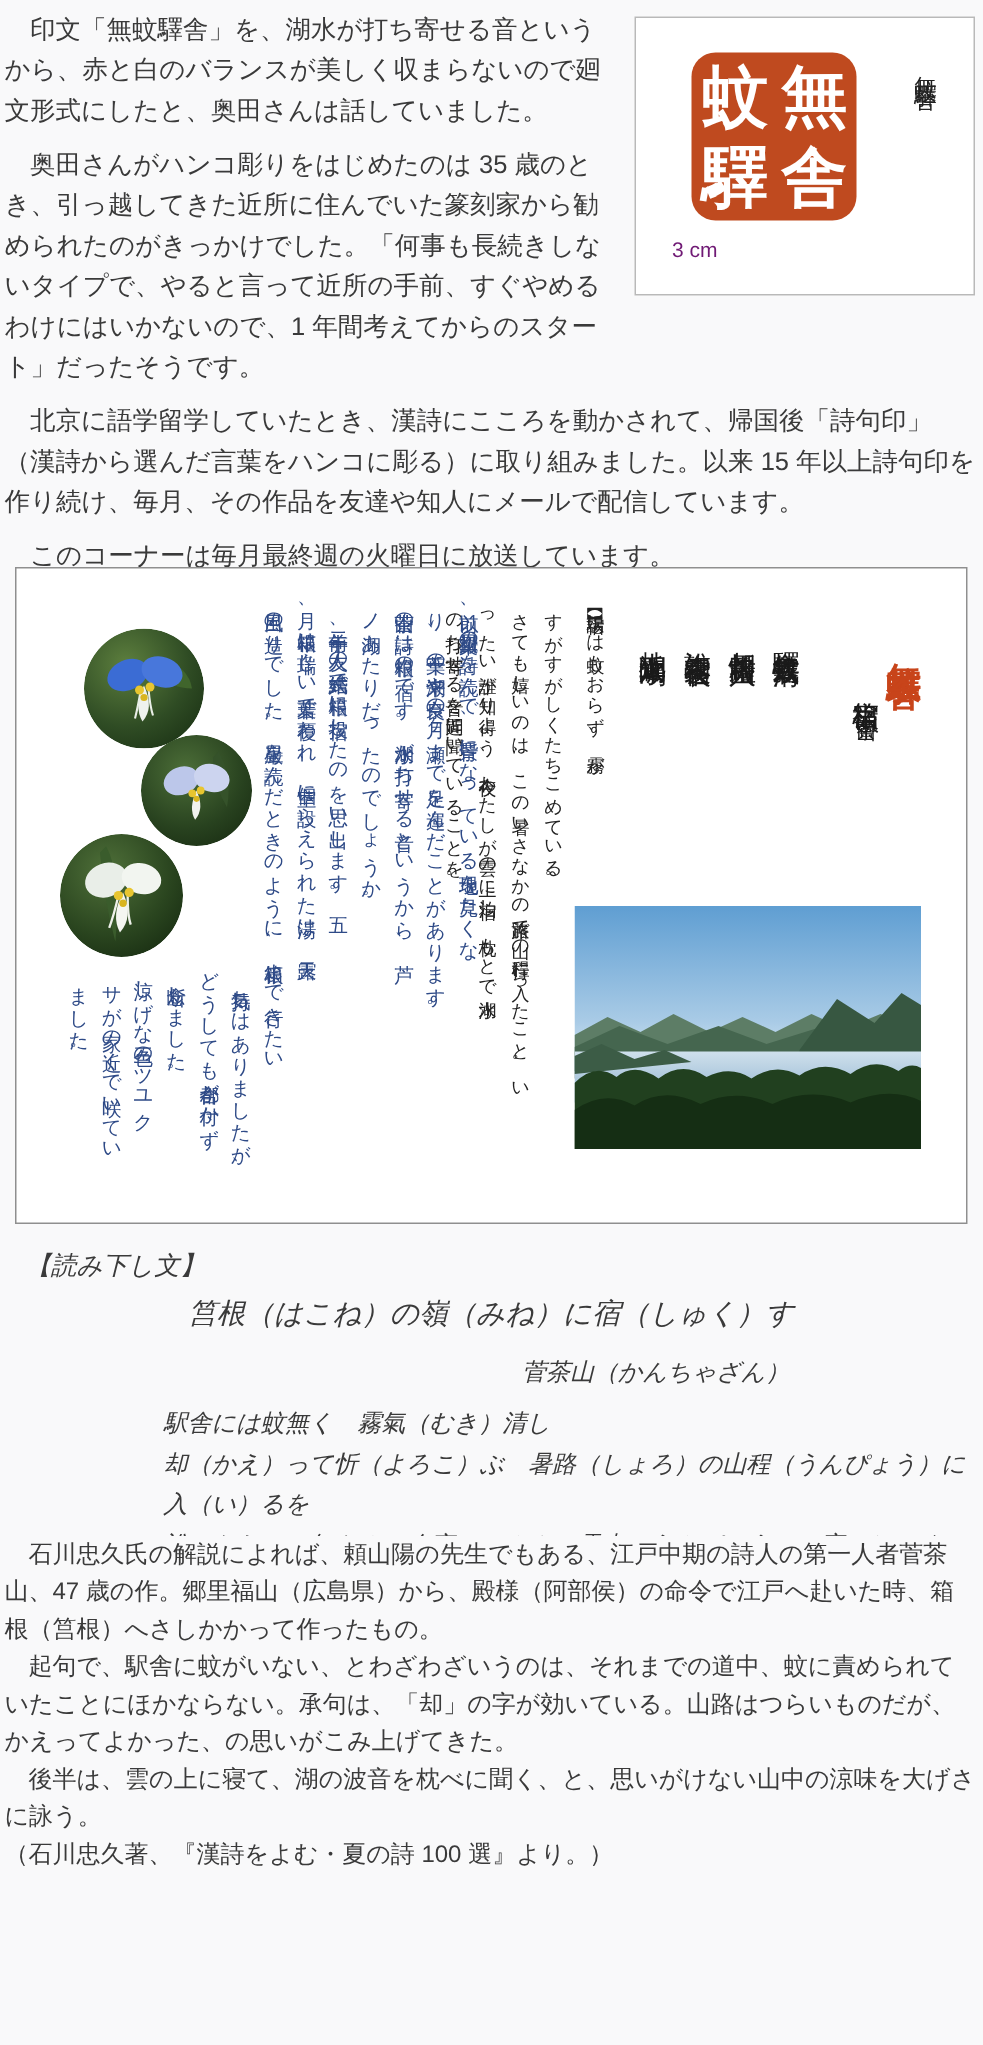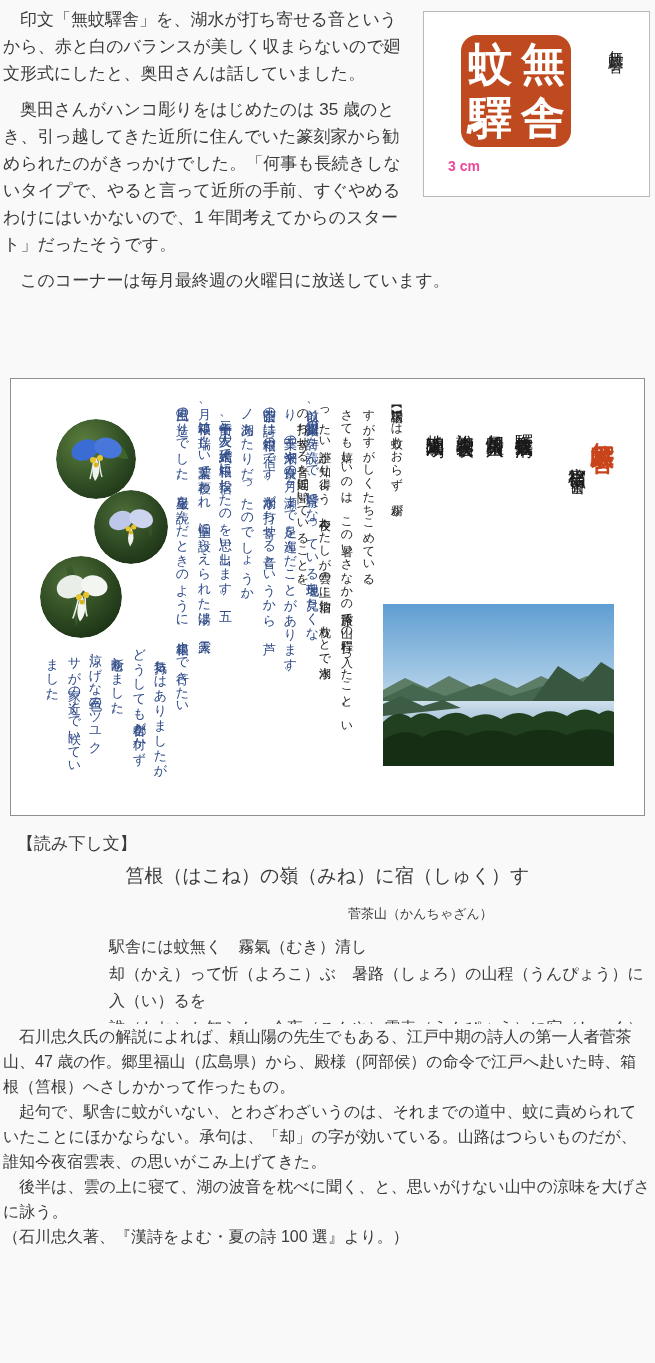--- a/index.html
+++ b/index.html
@@ -18,21 +18,21 @@
     float:right;width:225px;height:184px;
     background:#fff;border:1px solid #b9b9b9;
     margin:5px 2px 10px 14px;position:relative;
   }
   .seal-stamp{position:absolute;left:36px;top:22px;}
   .seal-label{
     position:absolute;right:24px;top:26px;
     writing-mode:vertical-rl;font-family:"Liberation Serif",serif;
     font-size:15px;color:#222;letter-spacing:3px;
   }
-  .seal-size{position:absolute;left:24px;top:146px;font-size:14px;color:#ec4899;font-weight:bold;}
+  .seal-size{position:absolute;left:24px;top:146px;font-size:14px;color:#701a75;}
   .top-section p{margin:0 0 9px 0;font-size:17px;line-height:27px;text-indent:1em;}
 
   
   .panel{
     position:relative;width:633px;height:436px;
     margin:0 0 0 7px;background:#fff;border:1px solid #8f8f8f;
   }
   .v{position:absolute;writing-mode:vertical-rl;line-height:1;white-space:pre;}
   .panel-title{font-family:"Liberation Serif",serif;font-size:23px;letter-spacing:3px;font-weight:bold;}
   .poem-col{font-family:"Liberation Serif",serif;font-size:18px;letter-spacing:1px;color:#1a1a1a;}
@@ -40,24 +40,24 @@
   .trans-col{font-family:"Liberation Serif",serif;font-size:12px;color:#222;}
   .comm-col{font-family:"Liberation Serif",serif;font-size:13px;color:#2e4a87;}
   .flower{position:absolute;border-radius:50%;overflow:hidden;}
   .lake-photo{position:absolute;left:372px;top:225px;width:231px;height:162px;}
   .photo-caption{
     position:absolute;left:372px;top:393px;width:255px;
     font-family:"Liberation Serif",serif;font-size:10px;color:#444;letter-spacing:0.5px;
   }
 
   
-  .yomi{margin-top:16px;height:192px;overflow:hidden;}
+  .yomi{margin-top:16px;height:192px;overflow:hidden;font-style:italic;}
   .yomi-heading{font-size:17px;margin:0 0 8px 14px;}
   .yomi-title{font-size:19px;text-align:center;margin:0 0 16px 0;}
-  .yomi-author{font-size:13px;margin:0 0 10px 345px;}
+  .yomi-author{font-size:16px;margin:0 0 10px 345px;}
   .yomi-line{font-size:16px;line-height:27px;margin:0 0 0 70px;padding-left:36px;}
 
   
   .kaisetsu{font-size:16px;line-height:25px;}
   .kaisetsu p{margin:0;text-indent:1em;}
   .kaisetsu p.noindent{text-indent:0;}
 </style>
 </head>
 <body>
 
@@ -74,20 +74,21 @@
             <text x="30" y="99">驛</text>
             <text x="83" y="99">舎</text>
           </g>
         </svg>
       </div>
       <div class="seal-label">無蚊驛舎</div>
       <div class="seal-size">3 cm</div>
     </div>
     <p>印文「無蚊驛舎」を、湖水が打ち寄せる音というから、赤と白のバランスが美しく収まらないので廻文形式にしたと、奥田さんは話していました。</p>
     <p>奥田さんがハンコ彫りをはじめたのは 35 歳のとき、引っ越してきた近所に住んでいた篆刻家から勧められたのがきっかけでした。「何事も長続きしないタイプで、やると言って近所の手前、すぐやめるわけにはいかないので、1 年間考えてからのスタート」だったそうです。</p>
+    <p>北京に語学留学していたとき、漢詩にこころを動かされて、帰国後「詩句印」（漢詩から選んだ言葉をハンコに彫る）に取り組みました。以来 15 年以上詩句印を作り続け、毎月、その作品を友達や知人にメールで配信しています。</p>
     <p>このコーナーは毎月最終週の火曜日に放送しています。</p>
   </div>
 
   <div class="panel">
 
     <div class="v panel-title" style="left:580px;top:44px;color:#c8441a;">無蚊驛舎</div>
 
     <div class="v poem-col" style="left:539px;top:41px;">
       <span>宿筥根嶺</span><span class="poem-author">菅茶山</span>
     </div>
@@ -209,18 +210,18 @@
     <div class="yomi-title">筥根（はこね）の嶺（みね）に宿（しゅく）す</div>
     <div class="yomi-author">菅茶山（かんちゃざん）</div>
     <div class="yomi-line">駅舎には蚊無く　霧氣（むき）清し</div>
     <div class="yomi-line">却（かえ）って忻（よろこ）ぶ　暑路（しょろ）の山程（うんぴょう）に入（い）るを</div>
     <div class="yomi-line">誰（たれ）か知らん　今夜（こんや）雲表（うんぴょう）に宿（しゅく）して</div>
 
   </div>
 
   <div class="kaisetsu">
     <p>石川忠久氏の解説によれば、頼山陽の先生でもある、江戸中期の詩人の第一人者菅茶山、47 歳の作。郷里福山（広島県）から、殿様（阿部侯）の命令で江戸へ赴いた時、箱根（筥根）へさしかかって作ったもの。</p>
-    <p>起句で、駅舎に蚊がいない、とわざわざいうのは、それまでの道中、蚊に責められていたことにほかならない。承句は、「却」の字が効いている。山路はつらいものだが、誰知今夜宿雲表、の思いがこみ上げてきた。</p>
+    <p>起句で、駅舎に蚊がいない、とわざわざいうのは、それまでの道中、蚊に責められていたことにほかならない。承句は、「却」の字が効いている。山路はつらいものだが、かえってよかった、の思いがこみ上げてきた。</p>
     <p>後半は、雲の上に寝て、湖の波音を枕べに聞く、と、思いがけない山中の涼味を大げさに詠う。</p>
     <p class="noindent">（石川忠久著、『漢詩をよむ・夏の詩 100 選』より。）</p>
   </div>
 
 </div>
 
 </body></html>

